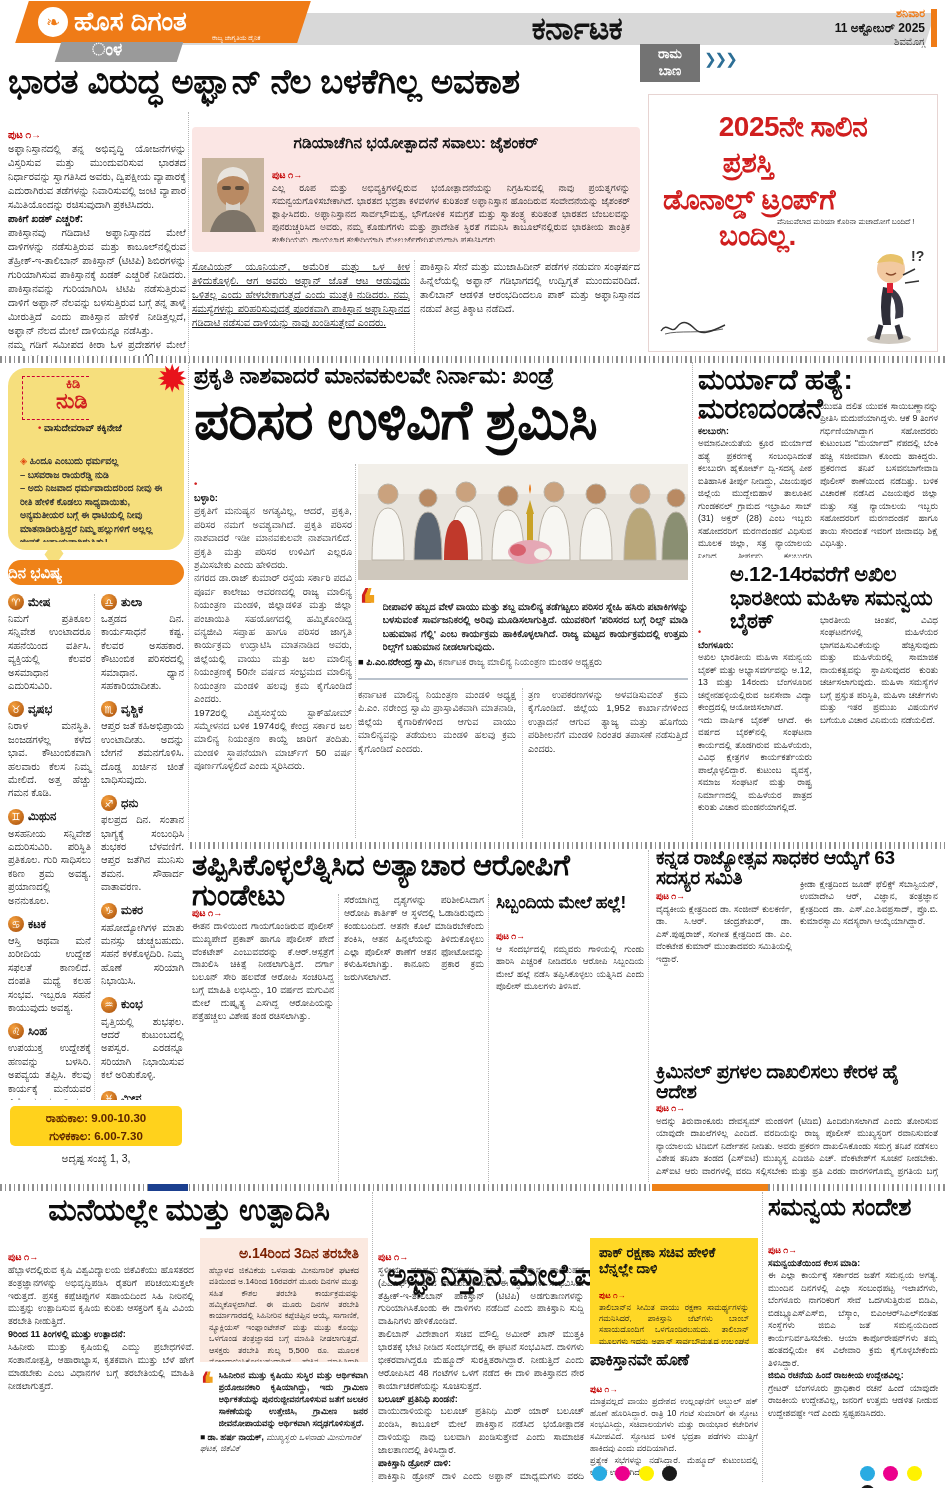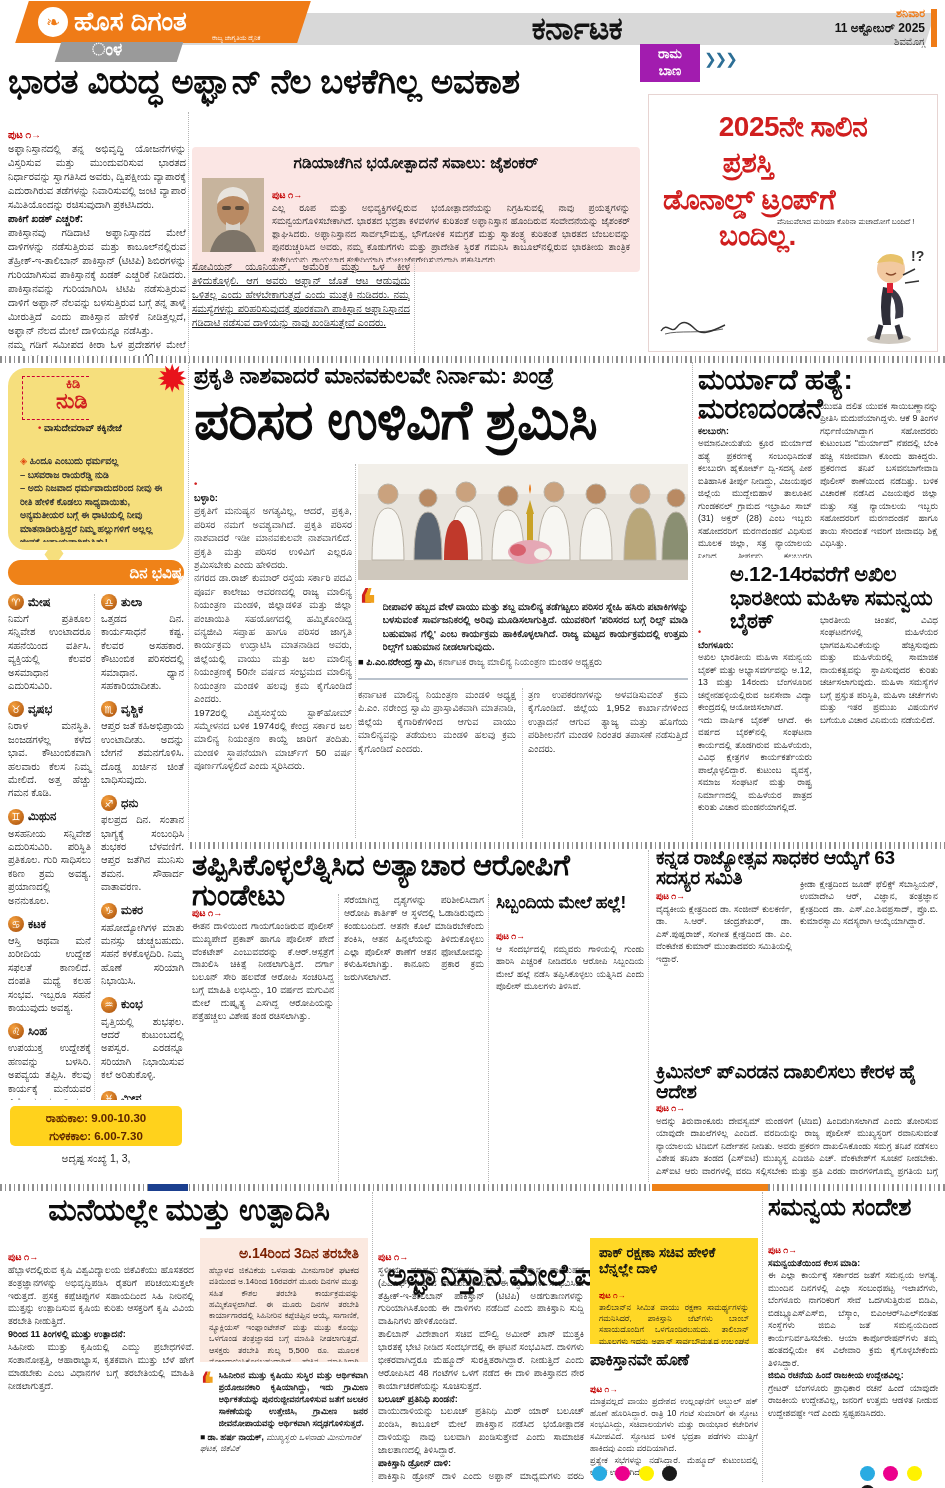--- a/index.html
+++ b/index.html
@@ -42,57 +42,58 @@
   <div class="abs" style="left:212px;top:34px;font-size:6.5px;color:#fff;">ರಾಜ್ಯ ಜಾಗೃತಿಯ ದೈನಿಕ</div>
   <div class="abs" style="left:92px;top:40px;font-size:17px;font-weight:900;color:#fff;">ಂಳ</div>
   <div class="abs" style="left:452px;top:11px;width:250px;text-align:center;font-size:31px;font-weight:900;color:#141414;letter-spacing:-0.5px;">ಕರ್ನಾಟಕ</div>
   <div class="abs" style="right:20px;top:7px;text-align:right;line-height:1.25;">
     <div style="color:#ef7b17;font-weight:900;font-size:11px;">ಶನಿವಾರ</div>
     <div style="color:#111;font-weight:bold;font-size:12px;">11 ಅಕ್ಟೋಬರ್ 2025</div>
     <div style="color:#333;font-size:10px;">ಶಿವಮೊಗ್ಗ</div>
   </div>
   <div class="abs" style="right:8px;top:9px;width:6px;height:38px;background:#ef7b17;"></div>
 
-  <div class="abs" style="left:640px;top:44px;width:60px;height:36px;background:#a21caf;color:#fff;font-weight:900;font-size:13px;text-align:center;line-height:1.3;padding-top:2px;">
+  <div class="abs" style="left:640px;top:44px;width:60px;height:36px;background:#737373;color:#fff;font-weight:900;font-size:13px;text-align:center;line-height:1.3;padding-top:2px;">
     <span>ರಾಮ</span><br>
     <span>ಬಾಣ</span>
   </div>
   <div class="abs" style="left:704px;top:50px;color:#2d6f96;font-size:15px;font-weight:900;letter-spacing:-2px;">❯❯❯</div>
 
   <div class="abs hl" style="left:8px;top:64px;width:640px;font-size:34px;">ಭಾರತ ವಿರುದ್ಧ ಅಫ್ಘಾನ್ ನೆಲ ಬಳಕೆಗಿಲ್ಲ ಅವಕಾಶ</div>
 
   <div class="abs bt" style="left:8px;top:114px;width:178px;height:242px;">
     <span class="tag">ಪುಟ ೧→</span>
     <span>ಅಫ್ಘಾನಿಸ್ತಾನದಲ್ಲಿ ತನ್ನ ಅಭಿವೃದ್ಧಿ ಯೋಜನೆಗಳನ್ನು ವಿಸ್ತರಿಸುವ ಮತ್ತು ಮುಂದುವರಿಸುವ ಭಾರತದ ನಿರ್ಧಾರವನ್ನು ಸ್ವಾಗತಿಸಿದ ಅವರು, ದ್ವಿಪಕ್ಷೀಯ ವ್ಯಾಪಾರಕ್ಕೆ ಎದುರಾಗಿರುವ ತಡೆಗಳನ್ನು ನಿವಾರಿಸುವಲ್ಲಿ ಜಂಟಿ ವ್ಯಾಪಾರ ಸಮಿತಿಯೊಂದನ್ನು ರಚಿಸುವುದಾಗಿ ಪ್ರಕಟಿಸಿದರು.</span>
     <span class="bold">ಪಾಕಿಗೆ ಖಡಕ್ ಎಚ್ಚರಿಕೆ:</span>
     <span>ಪಾಕಿಸ್ತಾನವು ಗಡಿದಾಟಿ ಅಫ್ಘಾನಿಸ್ತಾನದ ಮೇಲೆ ದಾಳಿಗಳನ್ನು ನಡೆಸುತ್ತಿರುವ ಮತ್ತು ಕಾಬೂಲ್‌ನಲ್ಲಿರುವ ತೆಹ್ರೀಕ್-ಇ-ತಾಲಿಬಾನ್ ಪಾಕಿಸ್ತಾನ್ (ಟಿಟಿಪಿ) ಶಿಬಿರಗಳನ್ನು ಗುರಿಯಾಗಿಸುವ ಪಾಕಿಸ್ತಾನಕ್ಕೆ ಖಡಕ್ ಎಚ್ಚರಿಕೆ ನೀಡಿದರು. ಪಾಕಿಸ್ತಾನವನ್ನು ಗುರಿಯಾಗಿರಿಸಿ ಟಿಟಿಪಿ ನಡೆಸುತ್ತಿರುವ ದಾಳಿಗೆ ಅಫ್ಘಾನ್ ನೆಲವನ್ನು ಬಳಸುತ್ತಿರುವ ಬಗ್ಗೆ ತನ್ನ ತಾಳ್ಮೆ ಮೀರುತ್ತಿದೆ ಎಂದು ಪಾಕಿಸ್ತಾನ ಹೇಳಿಕೆ ನೀಡಿತ್ತಲ್ಲದೆ, ಅಫ್ಘಾನ್ ನೆಲದ ಮೇಲೆ ದಾಳಿಯನ್ನೂ ನಡೆಸಿತ್ತು.</span>
     <span>ನಮ್ಮ ಗಡಿಗೆ ಸಮೀಪದ ಕೀರಾ ಓಳ ಪ್ರದೇಶಗಳ ಮೇಲೆ ದಾಳಿ ನಡೆಸಿದ ಪಾಕಿಸ್ತಾನದ ಕೃತ್ಯ ತಪ್ಪಾಗಿದೆ. 40 ವರ್ಷಗಳ ಬಳಿಕ ಅಫ್ಘಾನಿಸ್ತಾನ ಶಾಂತಿ ಮತ್ತು ಪ್ರಗತಿ ಸಾಧಿಸುವತ್ತ ಹೆಜ್ಜೆ ಇಟ್ಟಿದೆ. ಅಫ್ಘಾನಿಸ್ತಾನದ ಧೈರ್ಯವನ್ನು ಪರೀಕ್ಷಿಸುವುದು ಬೇಡ. ಒಂದು ವೇಳೆ ಇದಕ್ಕೆ ಮುಂದಾಗುವುದಾದರೆ ಅದರ ಪರಿಣಾಮ ಕುರಿತಂತೆ</span>
   </div>
 
   <div class="abs vrule" style="left:188px;top:112px;height:244px;"></div>
 
-  <div class="abs" style="left:192px;top:127px;width:448px;height:125px;background:#fbe6e4;border-radius:4px;padding:7px 10px;box-sizing:border-box;margin-top:20px;">
+  <div class="abs" style="left:192px;top:127px;width:448px;height:125px;background:#fbe6e4;border-radius:4px;padding:7px 10px;box-sizing:border-box;">
     <div class="boxtitle" style="font-size:15.5px;text-align:center;margin-bottom:4px;">ಗಡಿಯಾಚೆಗಿನ ಭಯೋತ್ಪಾದನೆ ಸವಾಲು: ಜೈಶಂಕರ್</div>
     <svg width="62" height="74" viewBox="0 0 62 74" style="float:left;margin:2px 8px 2px 0;background:#cdbfae;">
       <rect x="0" y="0" width="62" height="74" fill="#c7b49d"></rect>
       <ellipse cx="31" cy="30" rx="16" ry="19" fill="#b98a63"></ellipse>
       <path d="M15 26 Q16 10 31 9 Q46 10 47 26 Q40 18 31 18 Q22 18 15 26Z" fill="#e8e4de"></path>
       <rect x="20" y="28" width="9" height="4" rx="2" fill="#5a4a3a"></rect>
       <rect x="33" y="28" width="9" height="4" rx="2" fill="#5a4a3a"></rect>
       <path d="M8 74 Q14 52 31 52 Q48 52 54 74Z" fill="#7d7468"></path>
       <path d="M24 44 Q31 50 38 44 L38 52 L24 52Z" fill="#d8d3cc"></path>
     </svg>
     <div class="smtxt" style="font-size:9.2px;height:86px;">
       <span class="tag">ಪುಟ ೧→</span>
       <span>ಎಲ್ಲ ರೂಪ ಮತ್ತು ಅಭಿವ್ಯಕ್ತಿಗಳಲ್ಲಿರುವ ಭಯೋತ್ಪಾದನೆಯನ್ನು ನಿಗ್ರಹಿಸುವಲ್ಲಿ ನಾವು ಪ್ರಯತ್ನಗಳನ್ನು ಸಮನ್ವಯಗೊಳಿಸಬೇಕಾಗಿದೆ. ಭಾರತದ ಭದ್ರತಾ ಕಳವಳಗಳ ಕುರಿತಂತೆ ಅಫ್ಘಾನಿಸ್ತಾನ ಹೊಂದಿರುವ ಸಂವೇದನೆಯನ್ನು ಜೈಶಂಕರ್ ಶ್ಲಾಘಿಸಿದರು. ಅಫ್ಘಾನಿಸ್ತಾನದ ಸಾರ್ವಭೌಮತ್ವ, ಭೌಗೋಳಿಕ ಸಮಗ್ರತೆ ಮತ್ತು ಸ್ವಾತಂತ್ರ್ಯ ಕುರಿತಂತೆ ಭಾರತದ ಬೆಂಬಲವನ್ನು ಪುನರುಚ್ಚರಿಸಿದ ಅವರು, ನಮ್ಮ ಕೊಡುಗೆಗಳು ಮತ್ತು ಪ್ರಾದೇಶಿಕ ಸ್ಥಿರತೆ ಗಮನಿಸಿ ಕಾಬೂಲ್‌ನಲ್ಲಿರುವ ಭಾರತೀಯ ತಾಂತ್ರಿಕ ಕಚೇರಿಯನ್ನು ರಾಯಭಾರ ಕಚೇರಿಯಾಗಿ ಮೇಲ್ದರ್ಜೆಗೇರಿಸುವುದಾಗಿ ಪ್ರಕಟಿಸಿದರು.</span>
     </div>
   </div>
 
   <div class="abs bt" style="left:192px;top:260px;width:218px;height:94px;text-decoration:underline;">ಸೋವಿಯನ್ ಯೂನಿಯನ್, ಅಮೆರಿಕ ಮತ್ತು ಒಳ ಕೀಳ ತಿಳಿದುಕೊಳ್ಳಲಿ. ಆಗ ಅವರು ಅಫ್ಘಾನ್ ಜೊತೆ ಆಟ ಆಡುವುದು ಒಳಿತಲ್ಲ ಎಂದು ಹೇಳಬೇಕಾಗುತ್ತದೆ ಎಂದು ಮುತ್ತಕಿ ನುಡಿದರು. ನಮ್ಮ ಸಮಸ್ಯೆಗಳನ್ನು ಪರಿಹರಿಸುವುದಕ್ಕೆ ಪೂರಕವಾಗಿ ಪಾಕಿಸ್ತಾನ ಅಫ್ಘಾನಿಸ್ತಾನದ ಗಡಿದಾಟಿ ನಡೆಸುವ ದಾಳಿಯನ್ನು ನಾವು ಖಂಡಿಸುತ್ತೇವೆ ಎಂದರು.</div>
   <div class="abs vrule" style="left:414px;top:260px;height:94px;"></div>
+  <div class="abs bt" style="left:420px;top:260px;width:220px;height:94px;">ಪಾಕಿಸ್ತಾನಿ ಸೇನೆ ಮತ್ತು ಮುಜಾಹಿದೀನ್ ಪಡೆಗಳ ನಡುವಣ ಸಂಘರ್ಷದ ಹಿನ್ನೆಲೆಯಲ್ಲಿ ಅಫ್ಘಾನ್ ಗಡಿಭಾಗದಲ್ಲಿ ಉದ್ವಿಗ್ನತೆ ಮುಂದುವರಿದಿದೆ. ತಾಲಿಬಾನ್ ಆಡಳಿತ ಆರಂಭದಿಂದಲೂ ಪಾಕ್ ಮತ್ತು ಅಫ್ಘಾನಿಸ್ತಾನದ ನಡುವೆ ತೀವ್ರ ತಿಕ್ಕಾಟ ನಡೆದಿದೆ.</div>
 
   <div class="abs" style="left:648px;top:94px;width:290px;height:258px;background:#fff;border:1px solid #e7d4d2;box-sizing:border-box;">
     <div style="color:#d01f1f;font-weight:900;font-size:28px;line-height:1.3;text-align:center;padding-top:14px;letter-spacing:-0.5px;">
       <div>2025ನೇ ಸಾಲಿನ</div>
       <div style="text-align:center;padding-right:90px;">ಪ್ರಶಸ್ತಿ</div>
       <div style="text-align:left;padding-left:14px;">ಡೊನಾಲ್ಡ್ ಟ್ರಂಪ್‌ಗೆ</div>
       <div style="text-align:left;padding-left:70px;">ಬಂದಿಲ್ಲ.</div>
     </div>
     <div class="abs" style="right:10px;top:122px;width:150px;font-size:7.5px;color:#222;text-align:left;">ವೆನಿಜುವೆಲಾದ ಮರಿಯಾ ಕೊರಿನಾ ಮಚಾದೋಗೆ ಬಂದಿದೆ !</div>
     <svg class="abs" width="78" height="100" viewBox="0 0 78 100" style="right:6px;bottom:4px;">
@@ -125,21 +126,21 @@
       <span>ವಾಸುದೇವರಾವ್ ಕಕ್ಕಿನೇಜೆ</span>
     </div>
     <div class="abs" style="left:12px;top:74px;width:152px;height:100px;font-size:9.3px;font-weight:600;color:#333;line-height:1.45;white-space:pre-line;overflow:hidden;">
       <span style="color:#e04a10;">◈ </span><span>ಹಿಂದೂ ಎಂಬುದು ಧರ್ಮವಲ್ಲ
 – ಬಸವರಾಜ ರಾಯರೆಡ್ಡಿ ನುಡಿ
 – ಅದು ನಿಜವಾದ ಧರ್ಮವಾದುದರಿಂದ ನೀವು ಈ ರೀತಿ ಹೇಳಿಕೆ ಕೊಡಲು ಸಾಧ್ಯವಾಯಿತು, ಅನ್ಯಮತೀಯರ ಬಗ್ಗೆ ಈ ಧಾಟಿಯಲ್ಲಿ ನೀವು ಮಾತನಾಡಿರುತ್ತಿದ್ದರೆ ನಿಮ್ಮ ಹಲ್ಲುಗಳಿಗೆ ಅಲ್ಲಲ್ಲ ಜೀವಕ್ಕೆ ಅಪಾಯವಾಗಿರುತ್ತಿತ್ತು!</span>
     </div>
   </div>
   <div class="abs" style="left:46px;top:546px;width:16px;height:16px;background:#f6df7d;transform:rotate(55deg) skewX(20deg);"></div>
 
-  <div class="abs" style="left:8px;top:560px;width:176px;height:25px;background:#ef8218;border-radius:13px;color:#fff;font-weight:900;font-size:15px;text-align:right;line-height:25px;">ದಿನ ಭವಿಷ್ಯ</div>
+  <div class="abs" style="left:8px;top:560px;width:176px;height:25px;background:#ef8218;border-radius:13px;color:#fff;font-weight:900;font-size:15px;text-align:left;line-height:25px;">ದಿನ ಭವಿಷ್ಯ</div>
 
   <div class="abs" style="left:8px;top:594px;width:176px;height:506px;display:flex;gap:6px;overflow:hidden;">
     <div class="zcol" style="border-right:1px dotted #c5c5c5;padding-right:3px;">
       <div class="zitem">
         <div class="zhead">
             <span class="zico">♈</span>
             <span class="zname">ಮೇಷ</span>
           </div>
         <div class="ztext">ನಿಮಗೆ ಪ್ರತಿಕೂಲ ಸನ್ನಿವೇಶ ಉಂಟಾದರೂ ಸಹನೆಯಿಂದ ವರ್ತಿಸಿ. ವ್ಯಕ್ತಿಯಲ್ಲಿ ಕೆಲವರ ಅಸಮಾಧಾನ ಎದುರಿಸುವಿರಿ.</div>
       </div>
@@ -330,21 +331,21 @@
   </div>
   <div class="abs vrule" style="left:648px;top:850px;height:332px;"></div>
 
   <div class="abs hl" style="left:656px;top:848px;width:284px;font-size:19px;">ಕನ್ನಡ ರಾಜ್ಯೋತ್ಸವ ಸಾಧಕರ ಆಯ್ಕೆಗೆ 63 ಸದಸ್ಯರ ಸಮಿತಿ</div>
   <div class="abs smtxt" style="left:656px;top:878px;width:136px;height:178px;">
     <span class="tag">ಪುಟ ೧→</span>
     <span>ವೈದ್ಯಕೀಯ ಕ್ಷೇತ್ರದಿಂದ ಡಾ. ಸಂಜೀವ್ ಕುಲಕರ್ಣಿ, ಡಾ. ಸಿ.ಆರ್. ಚಂದ್ರಶೇಖರ್, ಡಾ. ಎಸ್.ಪುಷ್ಪರಾಜ್, ಸಂಗೀತ ಕ್ಷೇತ್ರದಿಂದ ಡಾ. ಎಂ. ವೆಂಕಟೇಶ ಕುಮಾರ್ ಮುಂತಾದವರು ಸಮಿತಿಯಲ್ಲಿ ಇದ್ದಾರೆ.</span>
   </div>
   <div class="abs smtxt" style="left:800px;top:878px;width:138px;height:178px;">ಕ್ರೀಡಾ ಕ್ಷೇತ್ರದಿಂದ ಜೂಡ್ ಫೆಲಿಕ್ಸ್ ಸೆಬಾಸ್ಟಿಯನ್, ಉಮಾದೇವಿ ಆರ್, ವಿಜ್ಞಾನ, ತಂತ್ರಜ್ಞಾನ ಕ್ಷೇತ್ರದಿಂದ ಡಾ. ಎಸ್.ಎಂ.ಶಿವಪ್ರಸಾದ್, ಪ್ರೊ.ಬಿ. ಕುಮಾರಸ್ವಾಮಿ ಸದಸ್ಯರಾಗಿ ಆಯ್ಕೆಯಾಗಿದ್ದಾರೆ.</div>
 
-  <div class="abs hl" style="left:656px;top:1062px;width:284px;font-size:19px;">ಕ್ರಿಮಿನಲ್ ಪ್ಎರಡನ ದಾಖಲಿಸಲು ಕೇರಳ ಹೈ ಆದೇಶ</div>
+  <div class="abs hl" style="left:656px;top:1062px;width:284px;font-size:19px;">ಕ್ರಿಮಿನಲ್ ಪ್ರಗಳಲ ದಾಖಲಿಸಲು ಕೇರಳ ಹೈ ಆದೇಶ</div>
   <div class="abs smtxt" style="left:656px;top:1090px;width:282px;height:90px;">
     <span class="tag">ಪುಟ ೧→</span>
     <span>ಅದನ್ನು ತಿರುವಾಂಕೂರು ದೇವಸ್ವಮ್ ಮಂಡಳಿಗೆ (ಟಿಡಿಬಿ) ಹಿಂದಿರುಗಿಸಲಾಗಿದೆ ಎಂದು ತೋರಿಸುವ ಯಾವುದೇ ದಾಖಲೆಗಳಿಲ್ಲ ಎಂದಿದೆ. ವರದಿಯನ್ನು ರಾಜ್ಯ ಪೊಲೀಸ್ ಮುಖ್ಯಸ್ಥರಿಗೆ ರವಾನಿಸುವಂತೆ ನ್ಯಾಯಾಲಯ ಟಿಡಿಬಿಗೆ ನಿರ್ದೇಶನ ನೀಡಿತು. ಅವರು ಪ್ರಕರಣ ದಾಖಲಿಸಿಕೊಂಡು ಸಮಗ್ರ ತನಿಖೆ ನಡೆಸಲು ವಿಶೇಷ ತನಿಖಾ ತಂಡದ (ಎಸ್‌ಐಟಿ) ಮುಖ್ಯಸ್ಥ ಎಡಿಜಿಪಿ ಎಚ್. ವೆಂಕಟೇಶ್‌ಗೆ ಸೂಚನೆ ನೀಡಬೇಕು. ಎಸ್‌ಐಟಿ ಆರು ವಾರಗಳಲ್ಲಿ ವರದಿ ಸಲ್ಲಿಸಬೇಕು ಮತ್ತು ಪ್ರತಿ ಎರಡು ವಾರಗಳಿಗೊಮ್ಮೆ ಪ್ರಗತಿಯ ಬಗ್ಗೆ ಮಾಹಿತಿ ಒದಗಿಸಬೇಕು. ವಿಚಾರಣೆ ಮುಗಿಯುವವರೆಗೆ ಗೌಪ್ಯತೆ ಕಾಪಾಡಿಕೊಳ್ಳಬೇಕು ಎಂದು ನ್ಯಾಯಾಲಯ ನಿರ್ದೇಶಿಸಿದೆ.</span>
   </div>
 
   <div class="abs tick" style="left:0;top:1184px;width:945px;"></div>
   <div class="abs" style="left:148px;top:1184px;width:40px;height:7px;background:#1b3f8f;"></div>
   <div class="abs" style="left:652px;top:1184px;width:116px;height:7px;background:#ef8218;"></div>
 
   <div class="abs hl" style="left:8px;top:1194px;width:362px;font-size:30px;text-align:center;">ಮನೆಯಲ್ಲೇ ಮುತ್ತು ಉತ್ಪಾದಿಸಿ</div>

